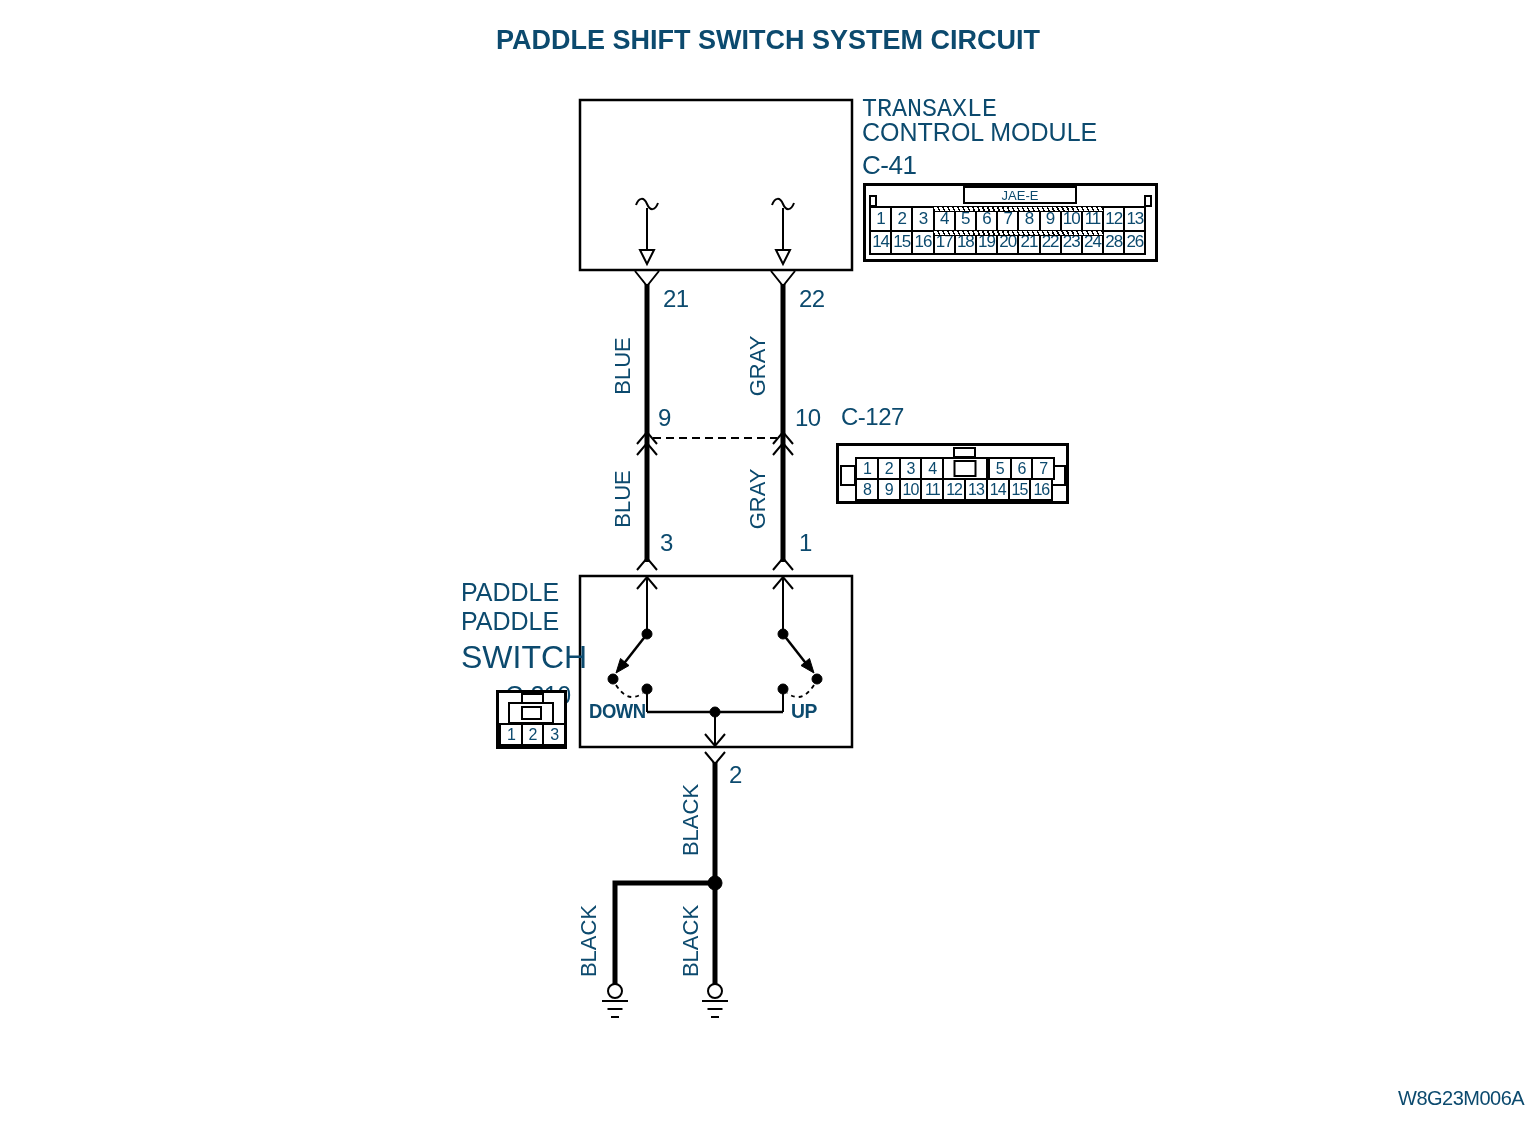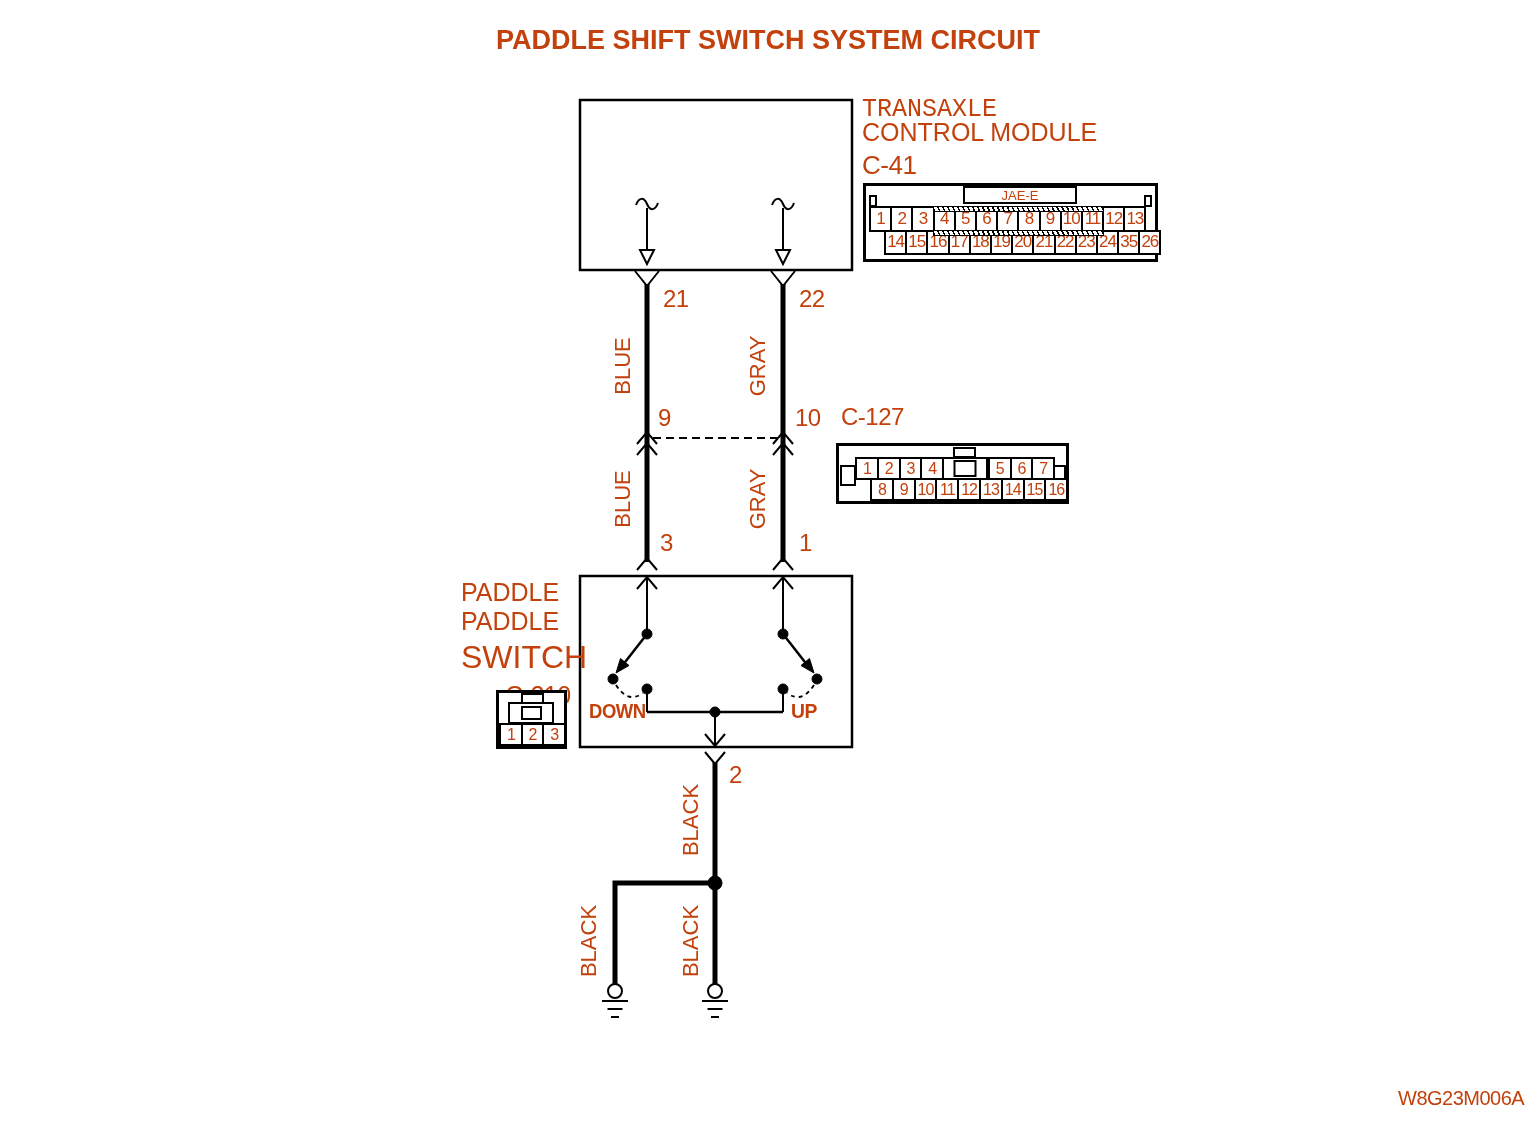--- a/index.html
+++ b/index.html
@@ -1,32 +1,32 @@
 <!DOCTYPE html>
 <html><head>
 <meta charset="utf-8">
 <style>
   html,body{margin:0;padding:0;background:#fff}
   .canvas{position:relative;width:1533px;height:1122px;background:#fff;overflow:hidden;
-          font-family:"Liberation Sans",sans-serif;color:#c2410c;}
+          font-family:"Liberation Sans",sans-serif;color:#0c4a6e;}
   .lbl{position:absolute;white-space:nowrap;line-height:1;}
   .rot{transform:translate(-50%,-50%) rotate(-90deg);}
   .cn{letter-spacing:-0.5px;}
   svg{position:absolute;left:0;top:0;}
 
   
   .conn{position:absolute;border:3px solid #000;background:#fff;box-sizing:border-box;}
   .cpart{position:absolute;border:2px solid #000;background:#fff;box-sizing:border-box;}
   .row{display:flex;}
   .pin-cell{box-sizing:border-box;border:2px solid #000;background:#fff;
             display:flex;align-items:center;justify-content:center;
             font-family:"Liberation Sans",sans-serif;letter-spacing:-1px;}
   .pin-cell + .pin-cell{margin-left:-2px;}
   .grid{position:absolute;}
-  .grid .row + .row{margin-top:-2px;margin-left:15px;}
+  .grid .row + .row{margin-top:-2px;}
 
   
   .c41-grid .pin-cell{width:23.2px;height:25.5px;font-size:17px;}
   .jae-box{position:absolute;left:97px;top:0;width:114px;height:18px;border:2px solid #000;
            background:#fff;box-sizing:border-box;display:flex;align-items:center;justify-content:center;
            font-size:13px;letter-spacing:0;}
   .hatch{position:absolute;height:6px;border:1px solid #000;box-sizing:border-box;
          background:repeating-linear-gradient(65deg,#000 0 1.5px,#fff 1.5px 4.5px);}
 
   
@@ -199,21 +199,21 @@
           <div class="pin-cell">15</div>
           <div class="pin-cell">16</div>
           <div class="pin-cell">17</div>
           <div class="pin-cell">18</div>
           <div class="pin-cell">19</div>
           <div class="pin-cell">20</div>
           <div class="pin-cell">21</div>
           <div class="pin-cell">22</div>
           <div class="pin-cell">23</div>
           <div class="pin-cell">24</div>
-          <div class="pin-cell">35</div>
+          <div class="pin-cell">28</div>
           <div class="pin-cell">26</div>
         </div>
     </div>
     <div class="hatch" style="left:66.6px;top:20px;width:171.6px;"></div>
     <div class="hatch" style="left:66.6px;top:43.5px;width:171.6px;"></div>
     <div class="jae-box">JAE-E</div>
   </div>
 
   <div class="conn" style="left:836px;top:443px;width:233px;height:61px;">
     <div class="cpart" style="left:114px;top:1px;width:23px;height:11px;"></div>

